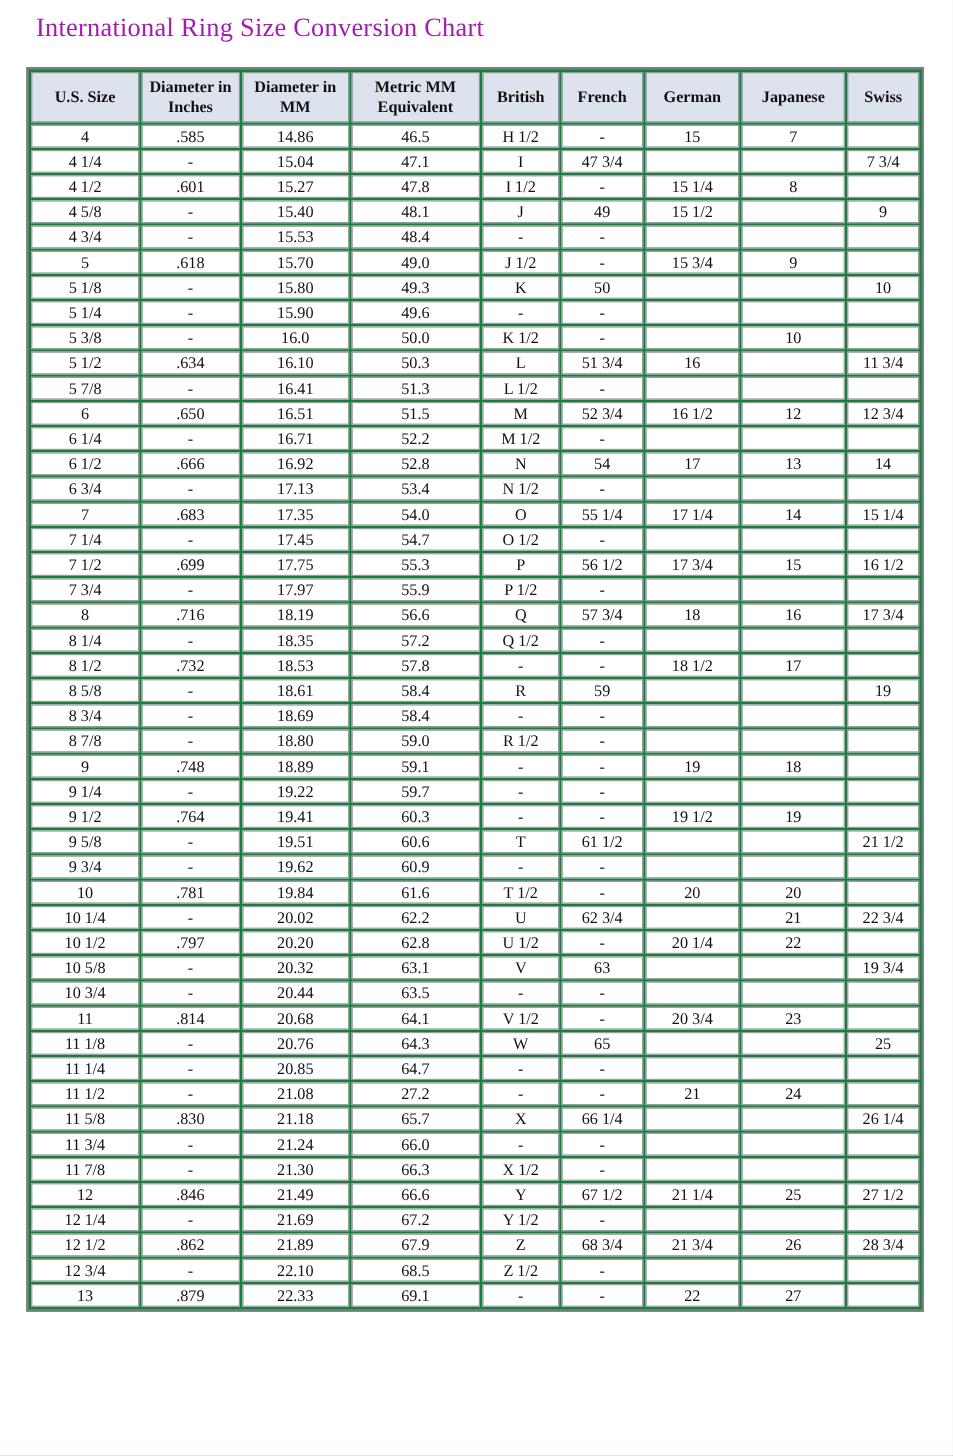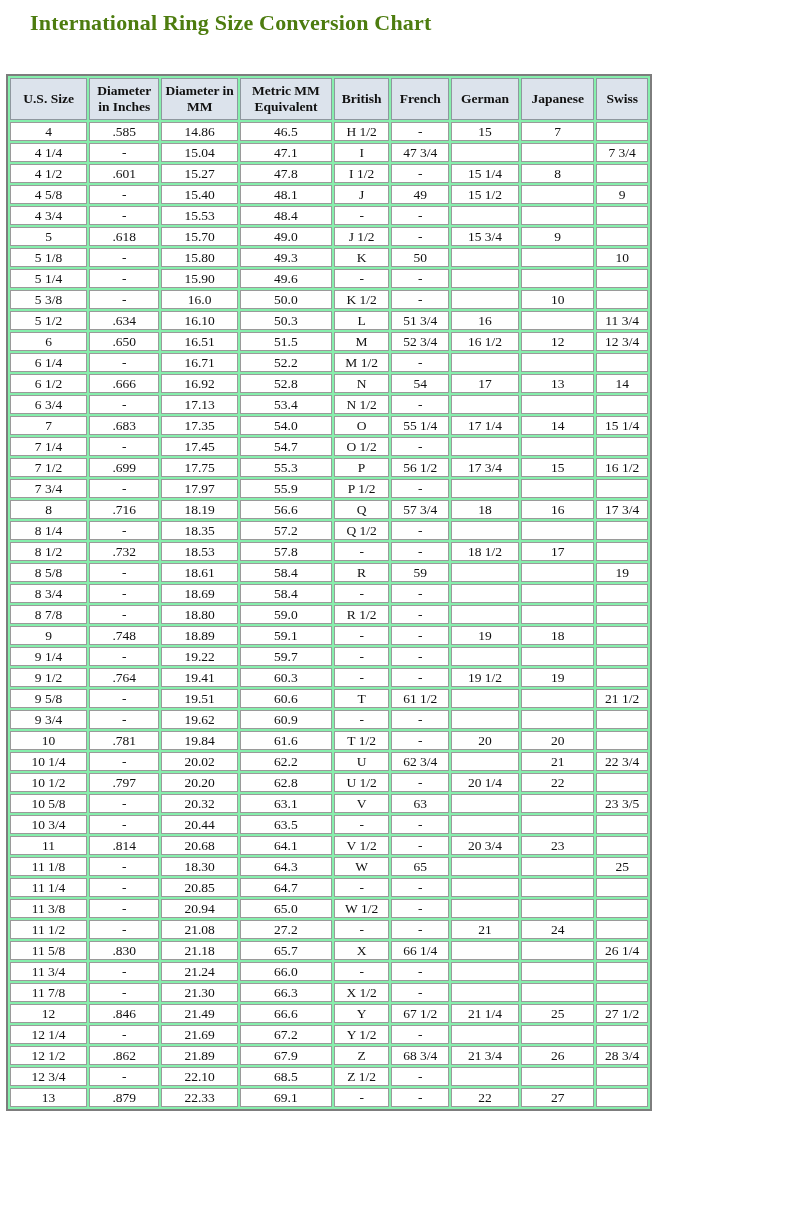--- a/index.html
+++ b/index.html
@@ -13,32 +13,32 @@
     color: #1a1a1a;
   }
   .page {
     width: 794px;
     min-height: 1213px;
     box-sizing: border-box;
     padding-top: 8px;
   }
   h1.title {
     font-size: 22px;
-    font-weight: bold;
-    margin: 2px 0 38px 30px;
+    font-weight: normal;
+    margin: 2px 0 20px 30px;
     letter-spacing: 0.2px;
-    color: #4d7c0f;
+    color: #a21caf;
   }
   table.ring-table {
-    margin-left: 6px;
-    width: 646px;
+    margin-left: 22px;
+    width: 748px;
     border-collapse: separate;
     border-spacing: 2px;
     border: 2px solid #7d7d7d;
-    background: #86efac;
+    background: #15803d;
     table-layout: fixed;
   }
   table.ring-table th {
     background: #dce3ec;
     border: 1px solid #8f979f;
     font-weight: bold;
     font-size: 13.5px;
     line-height: 1.18;
     padding: 4px 2px;
     text-align: center;
@@ -203,20 +203,31 @@
           <td>.634</td>
           <td>16.10</td>
           <td>50.3</td>
           <td>L</td>
           <td>51 3/4</td>
           <td>16</td>
           <td></td>
           <td>11 3/4</td>
         </tr>
         <tr>
+          <td>5 7/8</td>
+          <td>-</td>
+          <td>16.41</td>
+          <td>51.3</td>
+          <td>L 1/2</td>
+          <td>-</td>
+          <td></td>
+          <td></td>
+          <td></td>
+        </tr>
+        <tr>
           <td>6</td>
           <td>.650</td>
           <td>16.51</td>
           <td>51.5</td>
           <td>M</td>
           <td>52 3/4</td>
           <td>16 1/2</td>
           <td>12</td>
           <td>12 3/4</td>
         </tr>
@@ -453,21 +464,21 @@
         </tr>
         <tr>
           <td>10 5/8</td>
           <td>-</td>
           <td>20.32</td>
           <td>63.1</td>
           <td>V</td>
           <td>63</td>
           <td></td>
           <td></td>
-          <td>23 3/5</td>
+          <td>19 3/4</td>
         </tr>
         <tr>
           <td>10 3/4</td>
           <td>-</td>
           <td>20.44</td>
           <td>63.5</td>
           <td>-</td>
           <td>-</td>
           <td></td>
           <td></td>
@@ -480,45 +491,34 @@
           <td>64.1</td>
           <td>V 1/2</td>
           <td>-</td>
           <td>20 3/4</td>
           <td>23</td>
           <td></td>
         </tr>
         <tr>
           <td>11 1/8</td>
           <td>-</td>
-          <td>18.30</td>
+          <td>20.76</td>
           <td>64.3</td>
           <td>W</td>
           <td>65</td>
           <td></td>
           <td></td>
           <td>25</td>
         </tr>
         <tr>
           <td>11 1/4</td>
           <td>-</td>
           <td>20.85</td>
           <td>64.7</td>
           <td>-</td>
-          <td>-</td>
-          <td></td>
-          <td></td>
-          <td></td>
-        </tr>
-        <tr>
-          <td>11 3/8</td>
-          <td>-</td>
-          <td>20.94</td>
-          <td>65.0</td>
-          <td>W 1/2</td>
           <td>-</td>
           <td></td>
           <td></td>
           <td></td>
         </tr>
         <tr>
           <td>11 1/2</td>
           <td>-</td>
           <td>21.08</td>
           <td>27.2</td>

